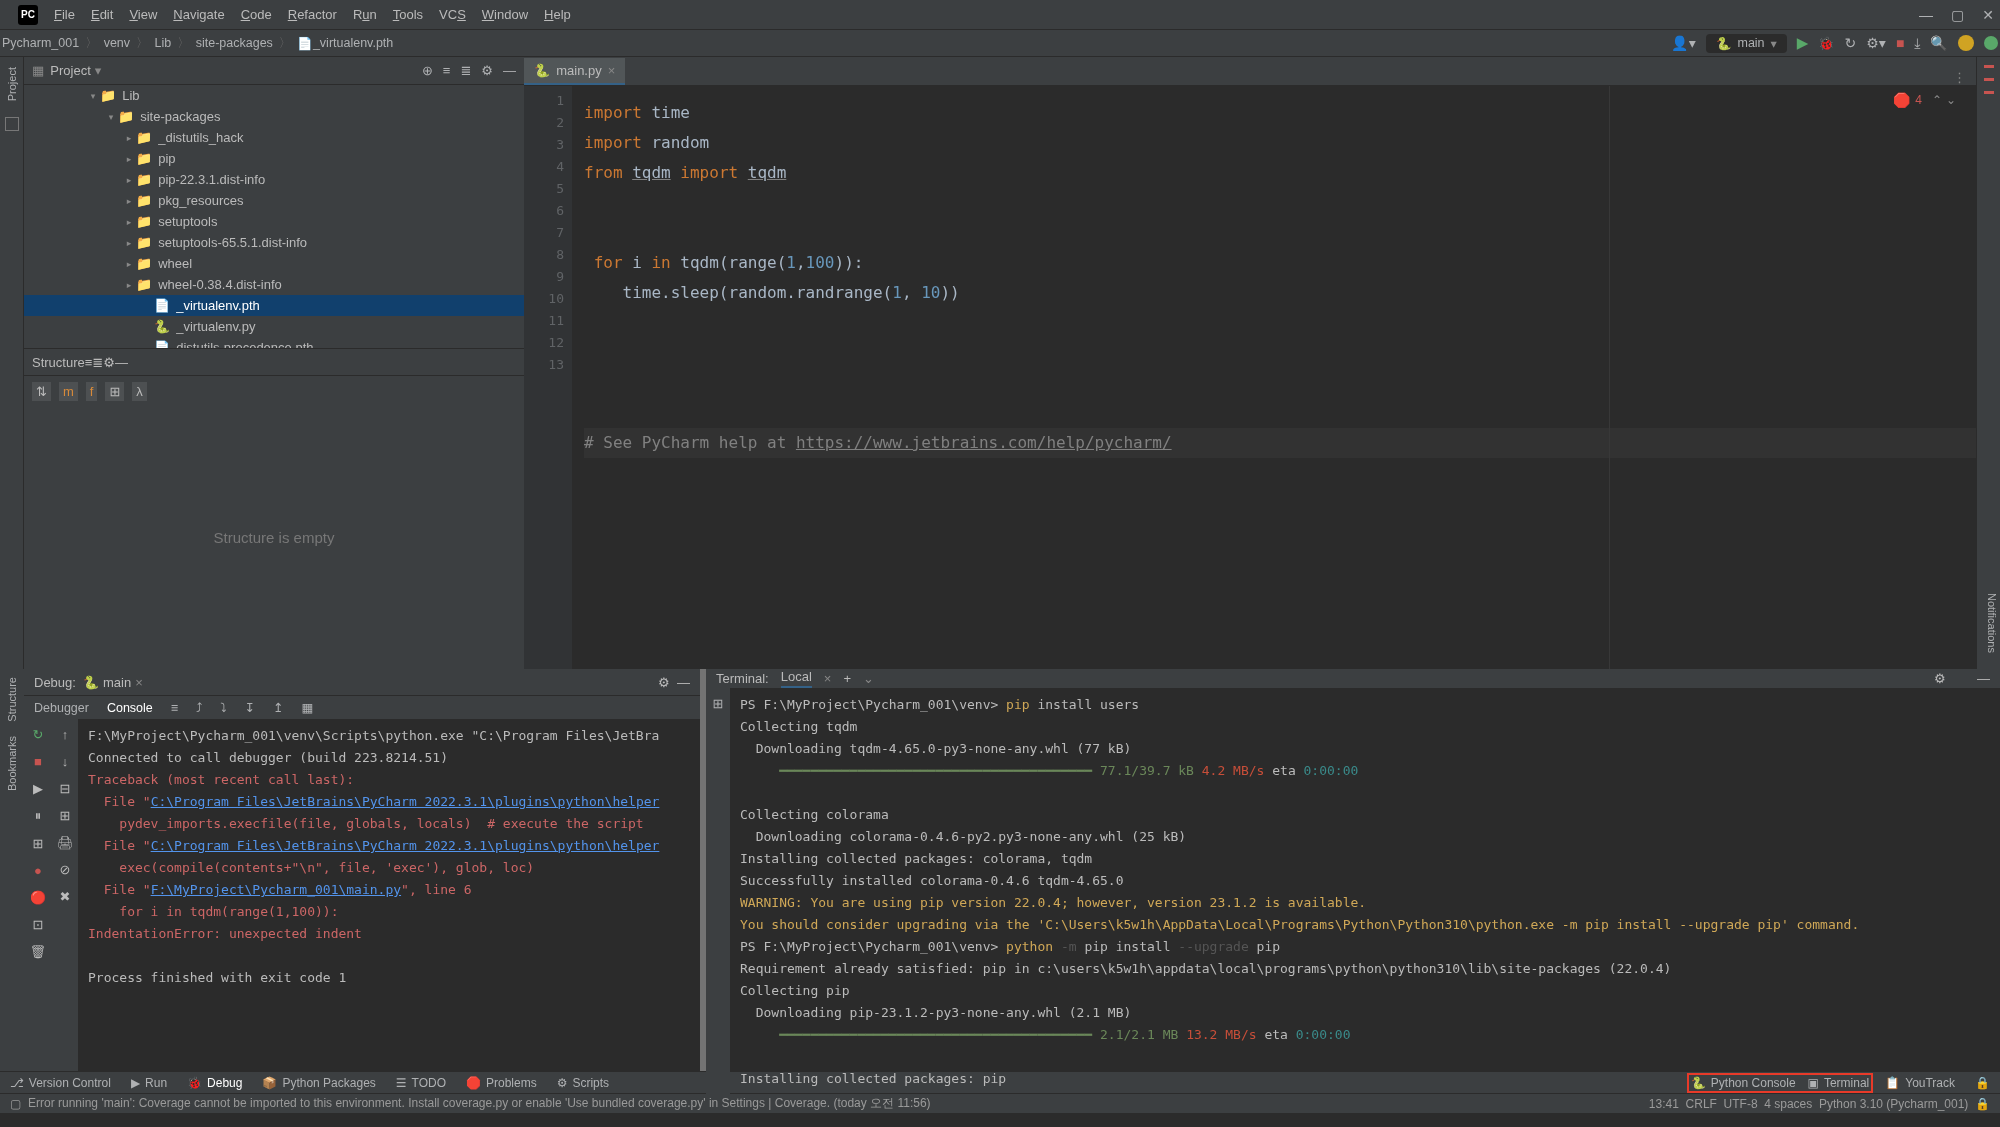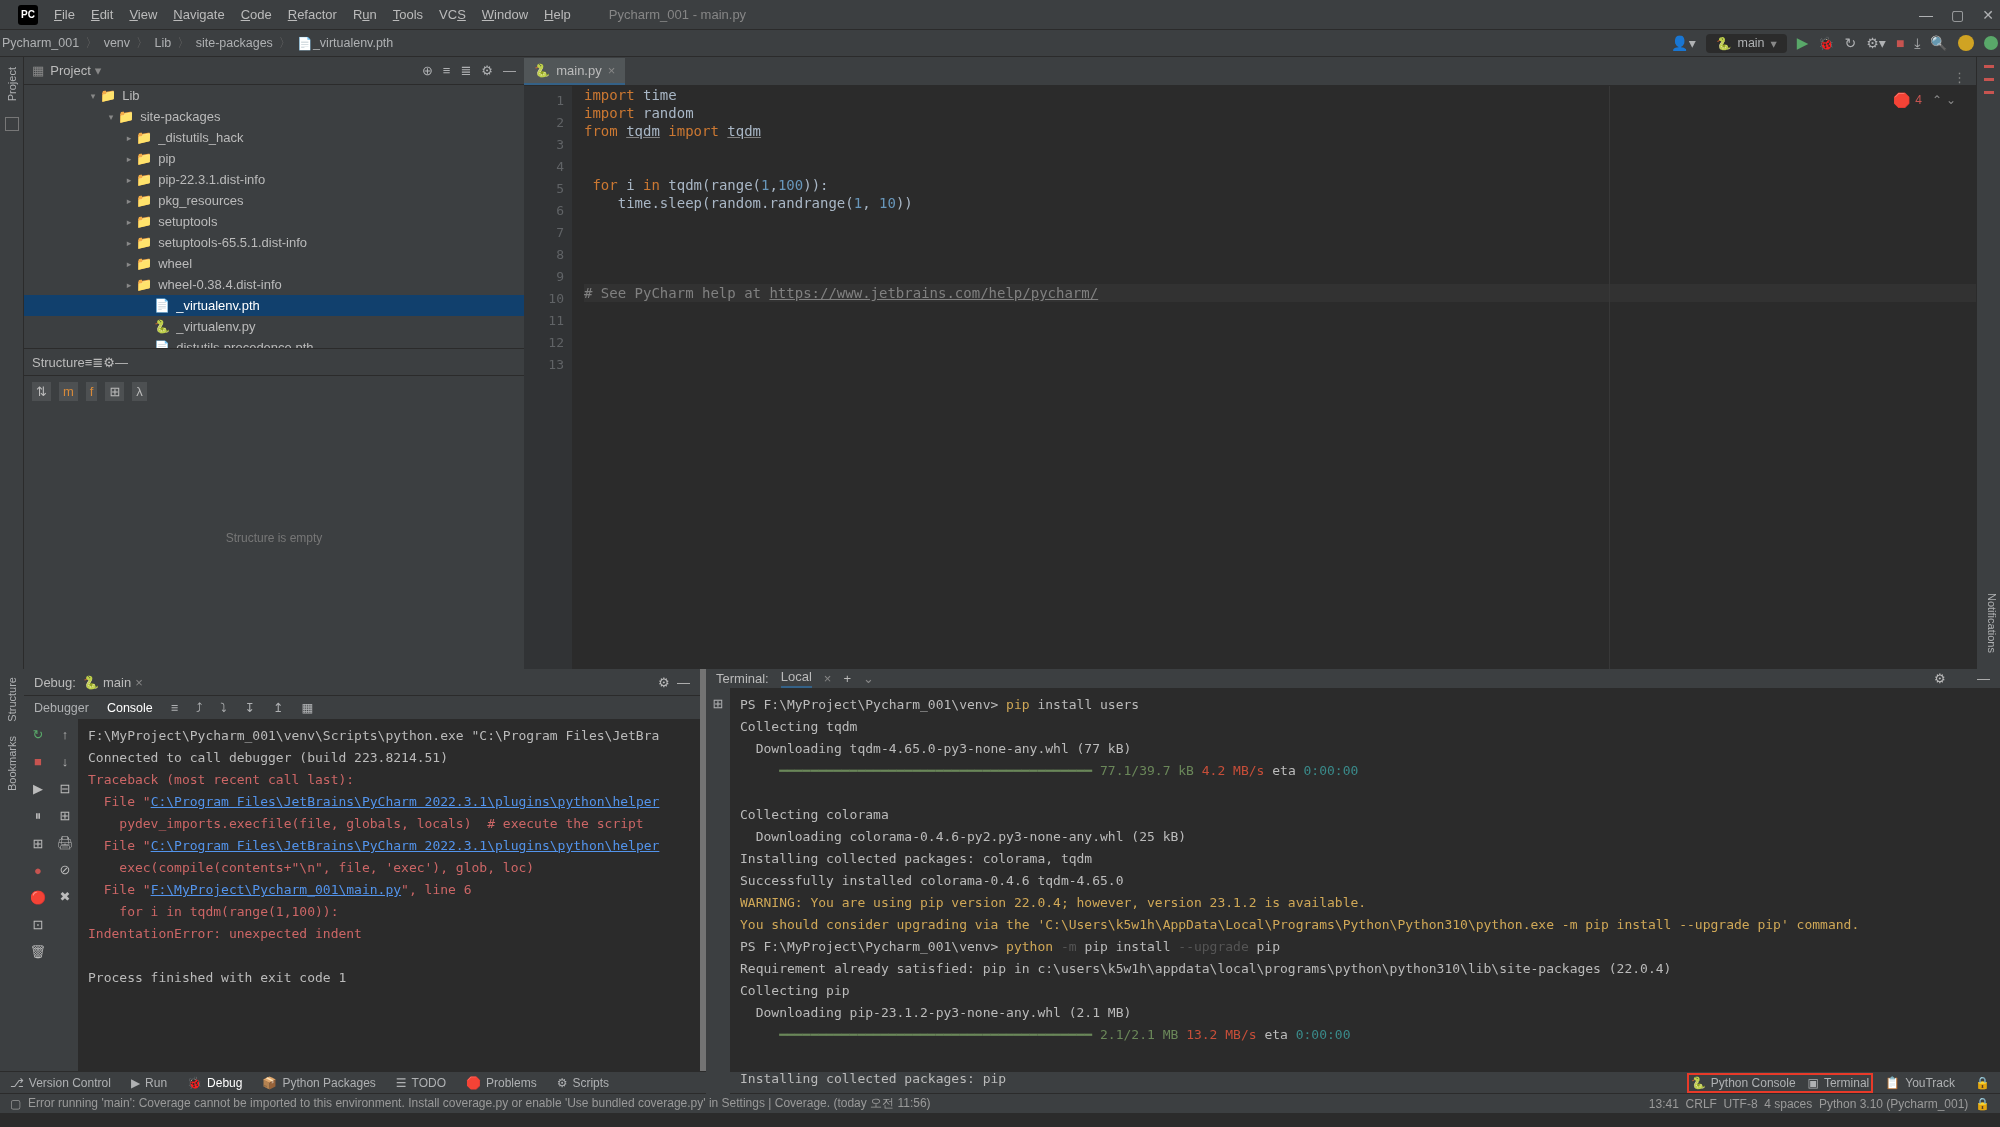--- a/index.html
+++ b/index.html
@@ -33,28 +33,28 @@
 .projhead .tool{margin-left:10px;color:#afb1b3;font-size:13px;}
 .tree{flex:1;background:#3c3f41;overflow:hidden;font-size:13px;}
 .tree-row{height:21px;display:flex;align-items:center;padding-left:0;color:#bbbbbb;white-space:nowrap;}
 .tree-row.sel{background:#11406d;color:#fff;}
 .tree-row .indent{display:inline-block;}
 .tree-row .arr{width:14px;text-align:center;color:#888;font-size:9px;}
 .tree-row .foldicon{color:#87939a;margin-right:6px;}
 
 .structhead{height:28px;display:flex;align-items:center;padding:0 8px;border-top:1px solid #2b2b2b;border-bottom:1px solid #2b2b2b;background:#3c3f41;}
 .structtool{height:30px;display:flex;align-items:center;gap:8px;padding:0 8px;}
-.structbody{flex:1;display:flex;align-items:center;justify-content:center;color:#777;font-size:12px;}
+.structbody{flex:1;display:flex;align-items:center;justify-content:center;color:#777;font-size:15px;}
 
 .editorcol{flex:1;display:flex;flex-direction:column;background:#2b2b2b;}
 .tabbar{height:29px;background:#3c3f41;display:flex;align-items:flex-end;border-bottom:1px solid #2b2b2b;}
 .etab{height:27px;background:#515658;display:flex;align-items:center;padding:0 10px;gap:6px;font-size:13px;color:#bbbbbb;border-bottom:2px solid #346187;}
 .editor-inner{flex:1;display:flex;position:relative;}
 .gutter{width:48px;background:#313335;text-align:right;padding:4px 8px 0 0;font-family:Consolas,monospace;font-size:13px;color:#606366;line-height:22px;}
-.code{flex:1;padding:0 0 0 12px;font-family:Consolas,monospace;font-size:14px;line-height:18px;white-space:pre;color:#a9b7c6;}
+.code{flex:1;padding:12px 0 0 12px;font-family:Consolas,monospace;font-size:16px;line-height:30px;white-space:pre;color:#a9b7c6;}
 .code .kw{color:#cc7832;}
 .code .imp{color:#a9b7c6;}
 .code .mod{color:#a9b7c6;text-decoration:underline;text-decoration-color:#808080;}
 .code .num{color:#6897bb;}
 .code .com{color:#808080;}
 .code .url{color:#808080;text-decoration:underline;}
 .code .curline{background:#323232;display:block;}
 .edge{position:absolute;top:0;left:1085px;width:1px;height:100%;background:#383838;}
 .erricon{position:absolute;top:6px;right:20px;display:flex;align-items:center;gap:4px;color:#c75450;font-size:12px;}
 
@@ -106,21 +106,20 @@
     <span><u>V</u>iew</span>
     <span><u>N</u>avigate</span>
     <span><u>C</u>ode</span>
     <span><u>R</u>efactor</span>
     <span>R<u>u</u>n</span>
     <span><u>T</u>ools</span>
     <span>VC<u>S</u></span>
     <span><u>W</u>indow</span>
     <span><u>H</u>elp</span>
   </div>
-  <div class="title-center">Pycharm_001 - main.py</div>
   <div class="winbtn">
     <span>—</span>
     <span>▢</span>
     <span>✕</span>
   </div>
 </div>
 
 <div class="crumbbar">
   <span>Pycharm_001</span>
     <span class="sep">〉</span>

